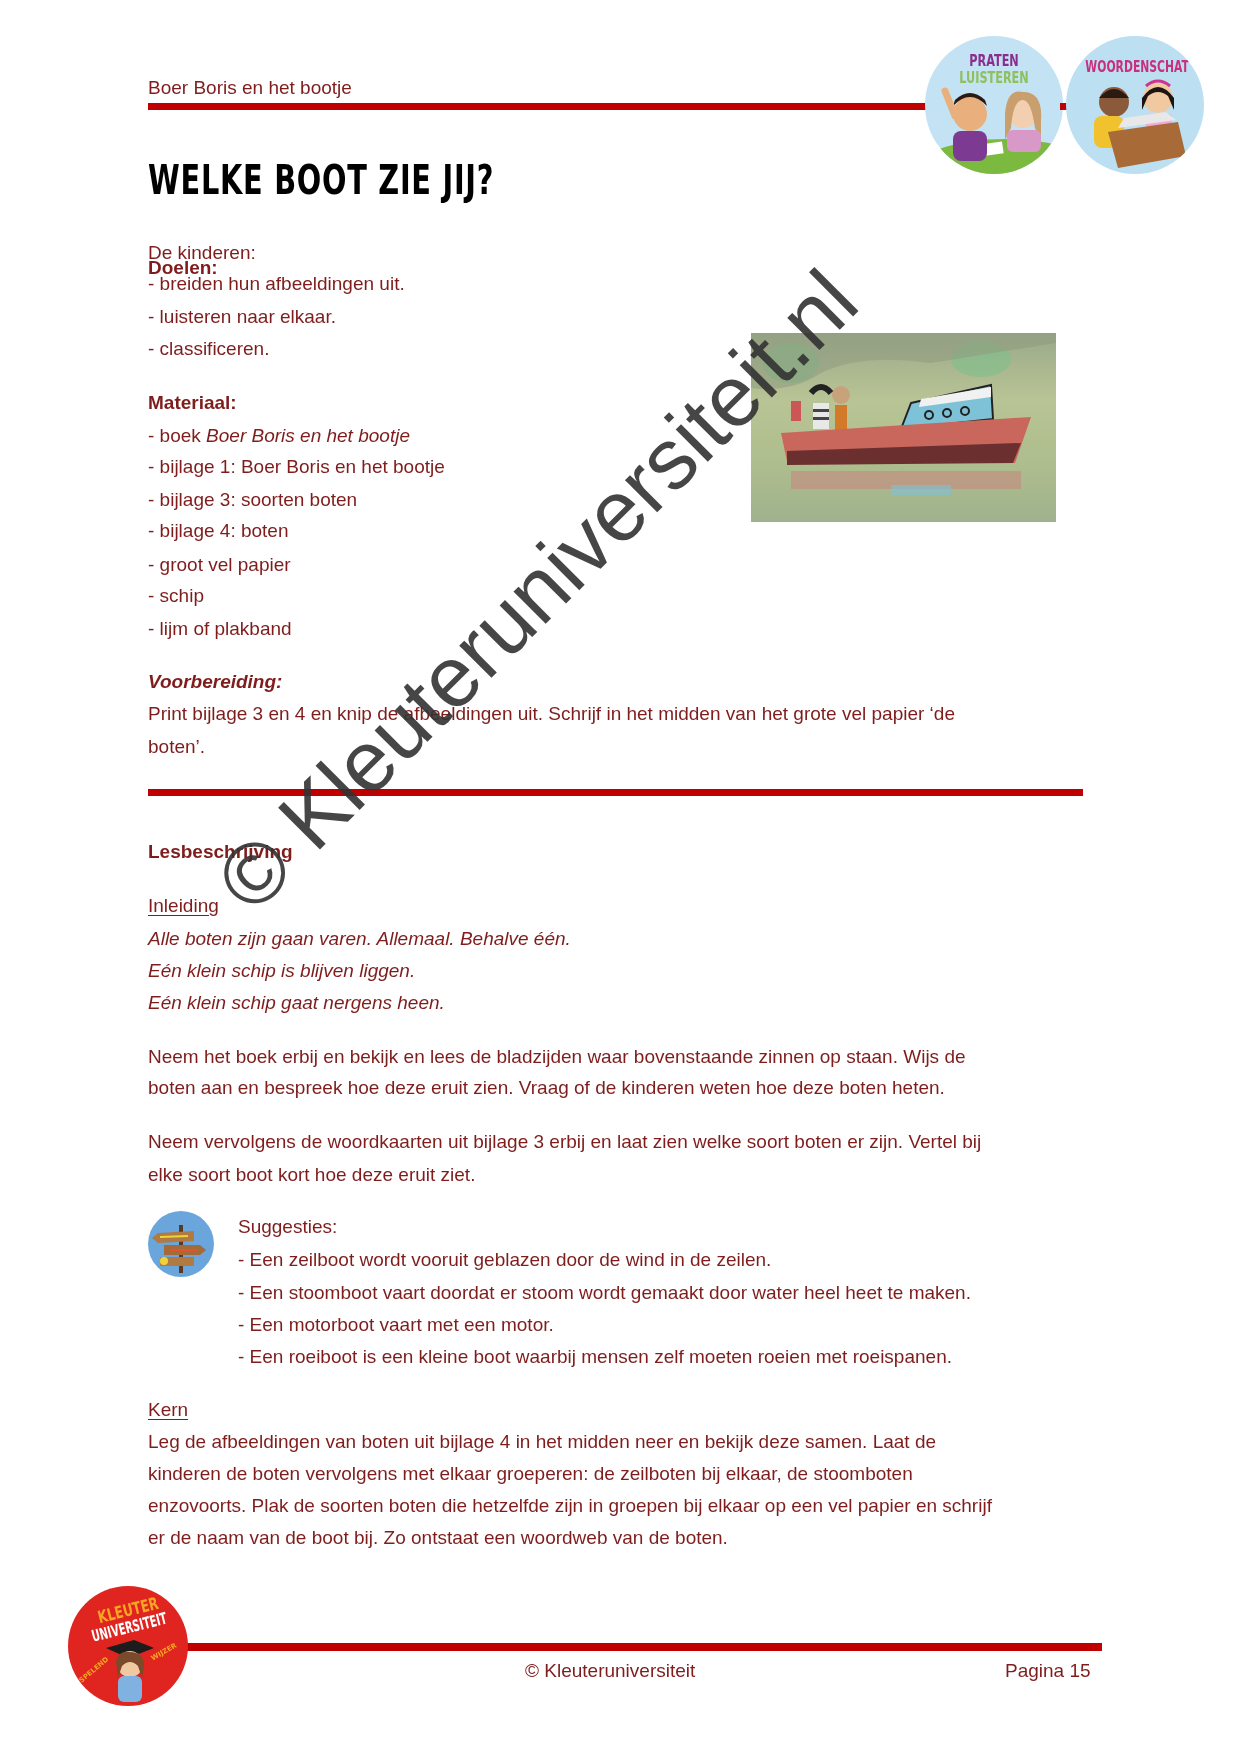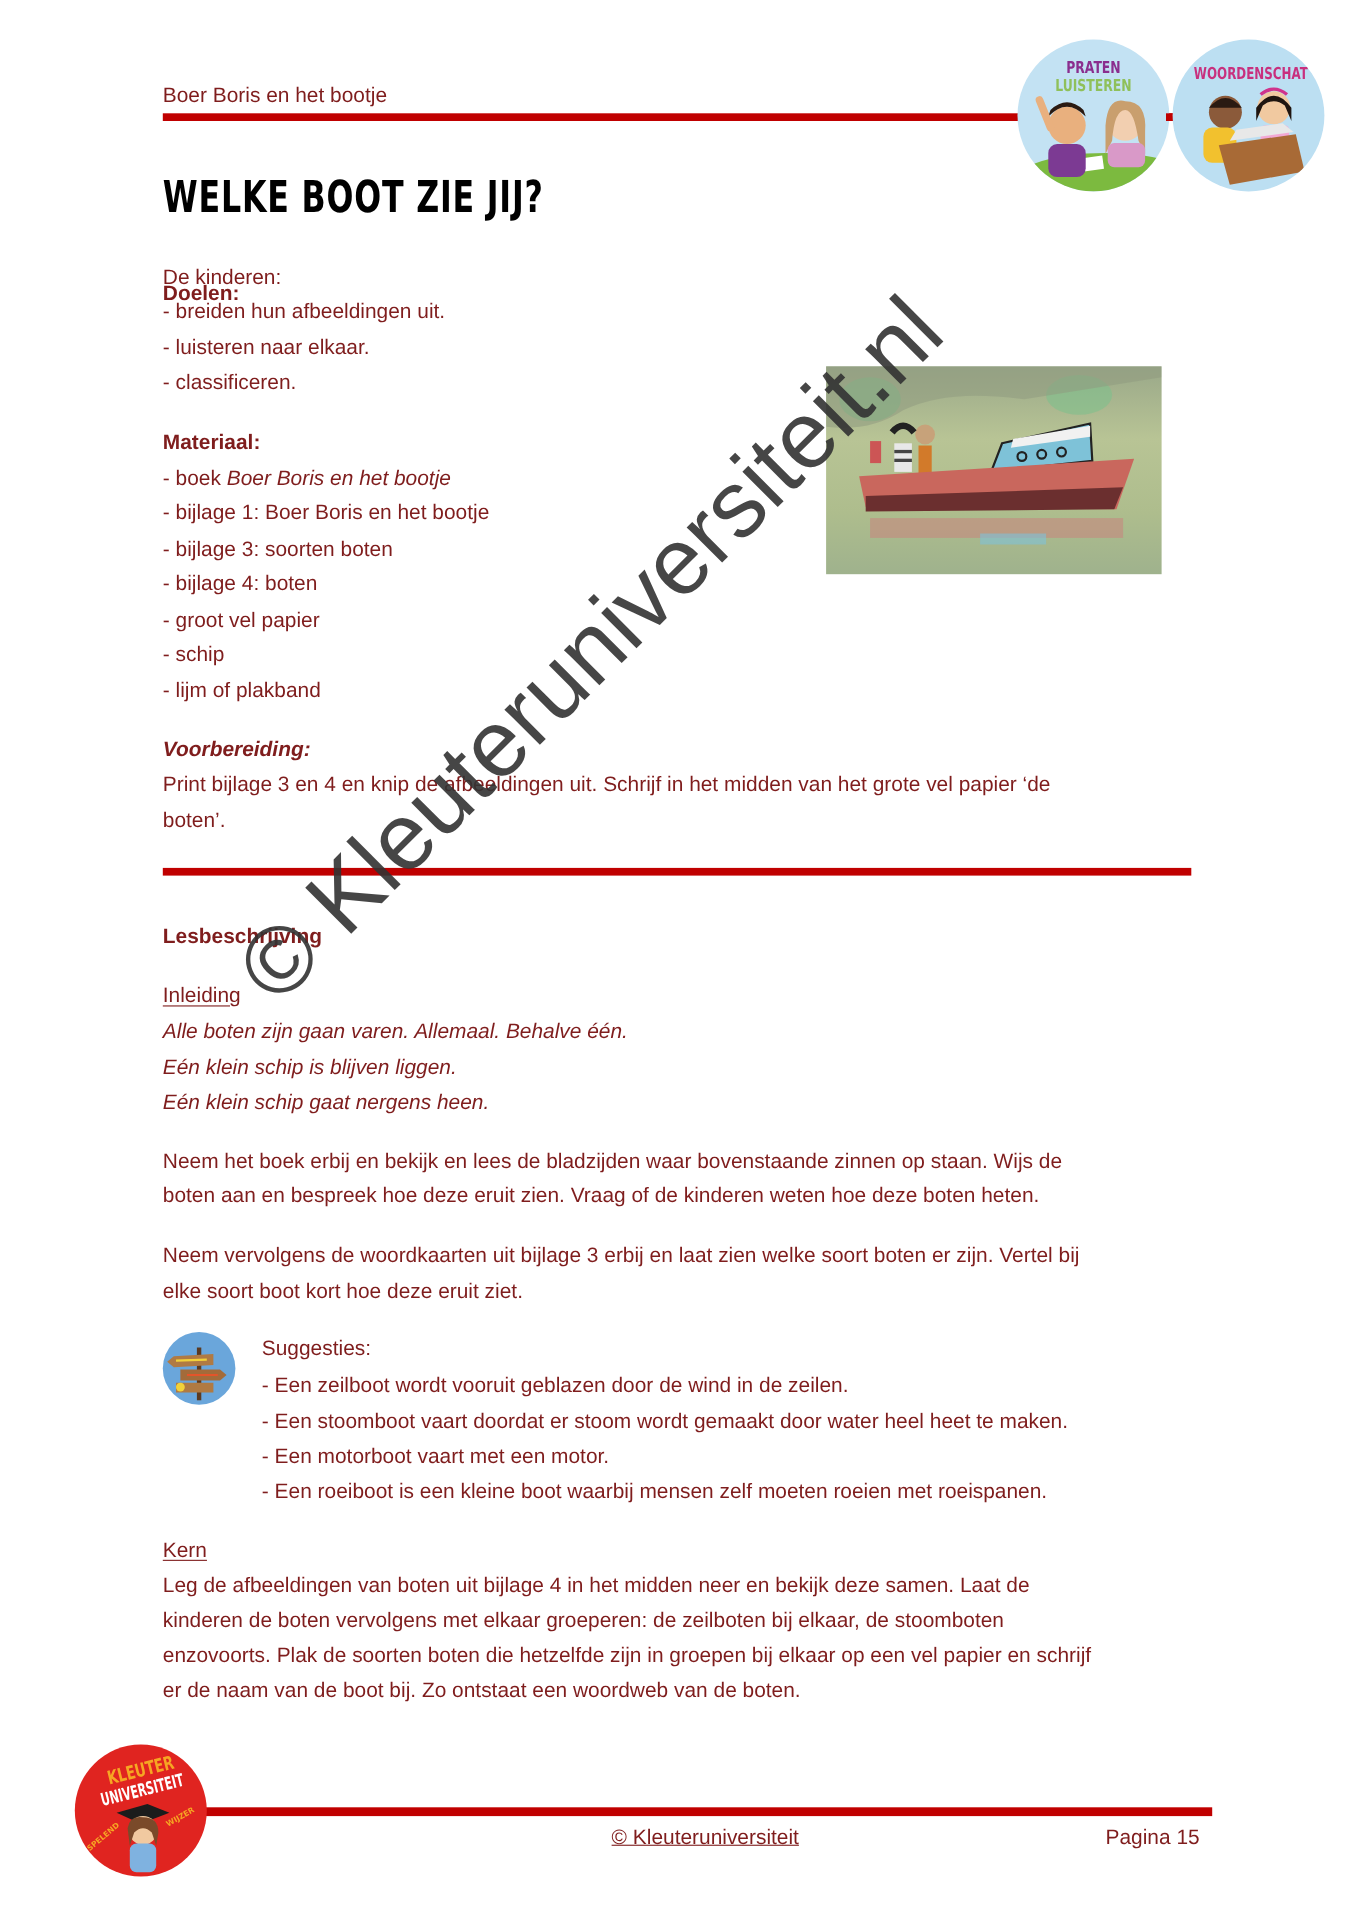--- a/index.html
+++ b/index.html
@@ -157,16 +157,16 @@
   <div class="badge-label" style="top:32px; font-size:16px; color:#ffffff; transform:rotate(-14deg) scaleX(0.62);">UNIVERSITEIT</div>
   <div class="badge-label" style="top:80px; left:-34px; font-size:7px; color:#f6a623; transform:rotate(-40deg);">SPELEND</div>
   <div class="badge-label" style="top:62px; left:36px; font-size:7px; color:#f6a623; transform:rotate(-30deg);">WIJZER</div>
   <svg width="120" height="120" style="position:absolute;left:0;top:0;">
     <polygon points="38,62 66,54 86,62 60,72" fill="#1c1c1c"></polygon>
     <circle cx="62" cy="78" r="13" fill="#f1c9a0"></circle>
     <path d="M48 76 Q50 64 62 66 Q76 66 76 80 L74 92 L70 80 Q62 72 54 80 L50 92 Z" fill="#7a4a2a"></path>
     <rect x="50" y="90" width="24" height="26" rx="6" fill="#7fb2e0"></rect>
   </svg>
 </div>
-<div class="abs txt" style="left:556px; top:1660px;text-decoration:underline;">© Kleuteruniversiteit</div>
+<div class="abs txt" style="left:525px; top:1660px;">© Kleuteruniversiteit</div>
 <div class="abs txt" style="left:1005px; top:1660px;">Pagina 15</div>
 
 <div class="watermark">© Kleuteruniversiteit.nl</div>
 
 </body></html>

